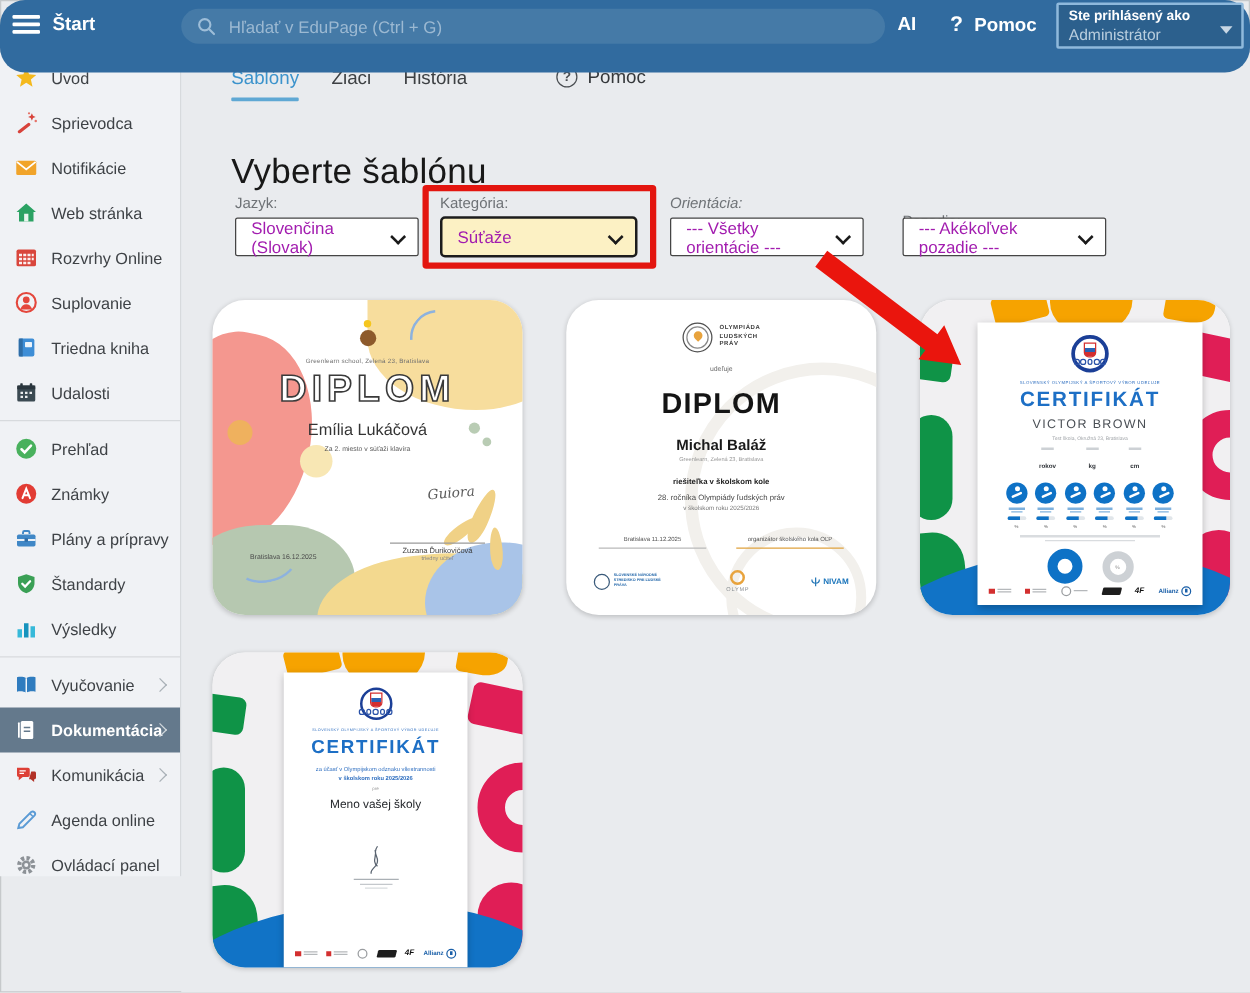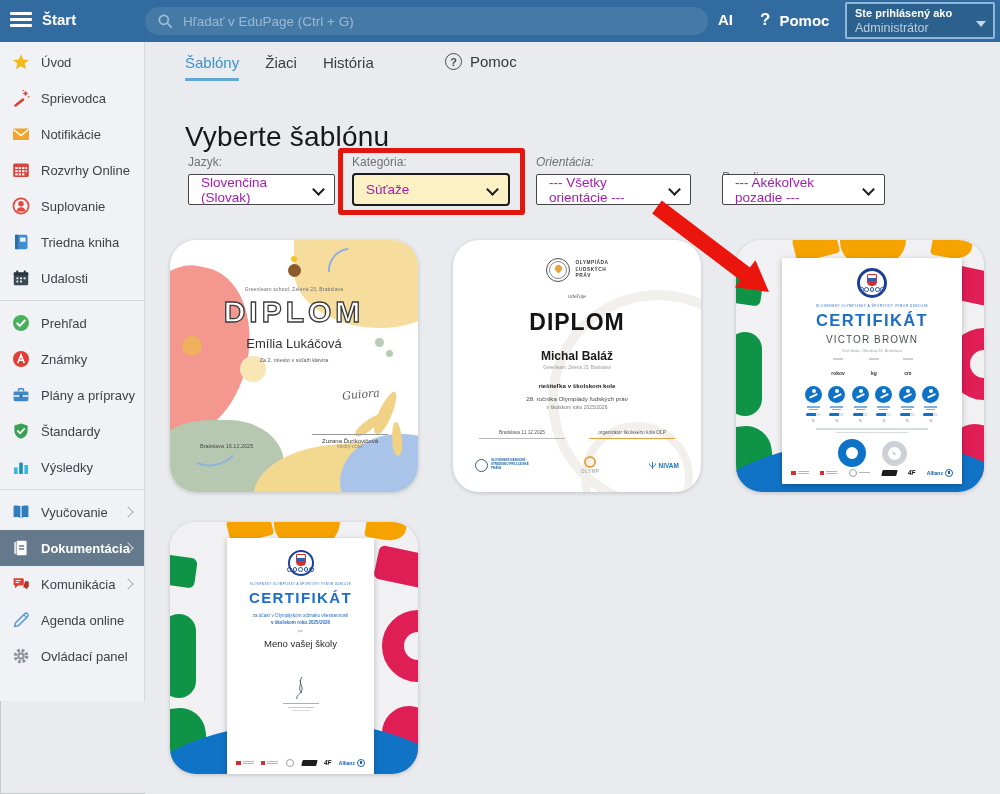--- a/index.html
+++ b/index.html
@@ -1,20 +1,20 @@
 <!DOCTYPE html>
 <html><head>
 <meta charset="utf-8">
 <style>
   html,body{margin:0;padding:0;}
   body{font-family:"Liberation Sans","DejaVu Sans",sans-serif;background:#d7d9db;}
   .screen{position:relative;width:1000px;height:794px;background:#e9ebee;overflow:hidden;box-shadow:inset 0 0 0 1px #c6c9cb;}
 
   
-  .topbar{position:absolute;left:0;top:0;width:1000px;height:42px;background:#316b9f;z-index:20;}
+  .topbar{position:absolute;left:0;top:0;width:1000px;height:58px;background:#316b9f;z-index:20;border-radius:20px;}
   .burger{position:absolute;left:10px;top:12px;width:22px;height:17px;cursor:pointer;}
   .burger i{display:block;height:2.6px;background:#fff;margin-bottom:3.4px;border-radius:1px;}
   .brand{position:absolute;left:42px;top:11px;color:#fff;font-size:15px;font-weight:bold;}
   .searchpill{position:absolute;left:145px;top:7px;width:563px;height:28px;background:#457aa7;border-radius:14px;display:flex;align-items:center;padding:0 12px;box-sizing:border-box;}
   .searchpill input{flex:1;background:transparent;border:none;outline:none;color:#d7e4ef;font-size:13.5px;margin-left:8px;font-family:inherit;}
   .searchpill input::placeholder{color:#9cb9d2;}
   .ai-btn{position:absolute;left:718px;top:11px;color:#fff;font-weight:bold;font-size:15px;cursor:pointer;}
   .help-top{position:absolute;left:760px;top:10px;display:flex;align-items:center;gap:9px;color:#fff;cursor:pointer;}
   .help-top .q{font-weight:bold;font-size:17px;}
   .help-top .t{font-weight:bold;font-size:15px;}
@@ -236,20 +236,27 @@
     </div>
     <div class="srow">
       <svg width="18" height="18" viewBox="0 0 18 18">
           <rect x="1" y="3.5" width="16" height="11.5" rx="1.2" fill="#f1a42a"></rect>
           <path d="M1.5 4.5L9 10.5l7.5-6" fill="none" stroke="#fff" stroke-width="1.5"></path>
         </svg>
       <span>Notifikácie</span>
     </div>
     <div class="srow">
       <svg width="18" height="18" viewBox="0 0 18 18">
+          <path d="M9 1.8L1.2 8.6h2v7.6h11.6V8.6h2z" fill="#2ba263"></path>
+          <rect x="7.3" y="10" width="3.4" height="6.2" fill="#e8f5ee"></rect>
+        </svg>
+      <span>Web stránka</span>
+    </div>
+    <div class="srow">
+      <svg width="18" height="18" viewBox="0 0 18 18">
           <rect x="1.2" y="2.5" width="15.6" height="13.5" rx="1.5" fill="#d9463c"></rect>
           <g fill="#fff" opacity=".92">
             <rect x="3.2" y="6" width="2.4" height="2"></rect>
             <rect x="6.6" y="6" width="2.4" height="2"></rect>
             <rect x="10" y="6" width="2.4" height="2"></rect>
             <rect x="13.4" y="6" width="1.6" height="2"></rect>
             <rect x="3.2" y="9.2" width="2.4" height="2"></rect>
             <rect x="6.6" y="9.2" width="2.4" height="2"></rect>
             <rect x="10" y="9.2" width="2.4" height="2"></rect>
             <rect x="13.4" y="9.2" width="1.6" height="2"></rect>

